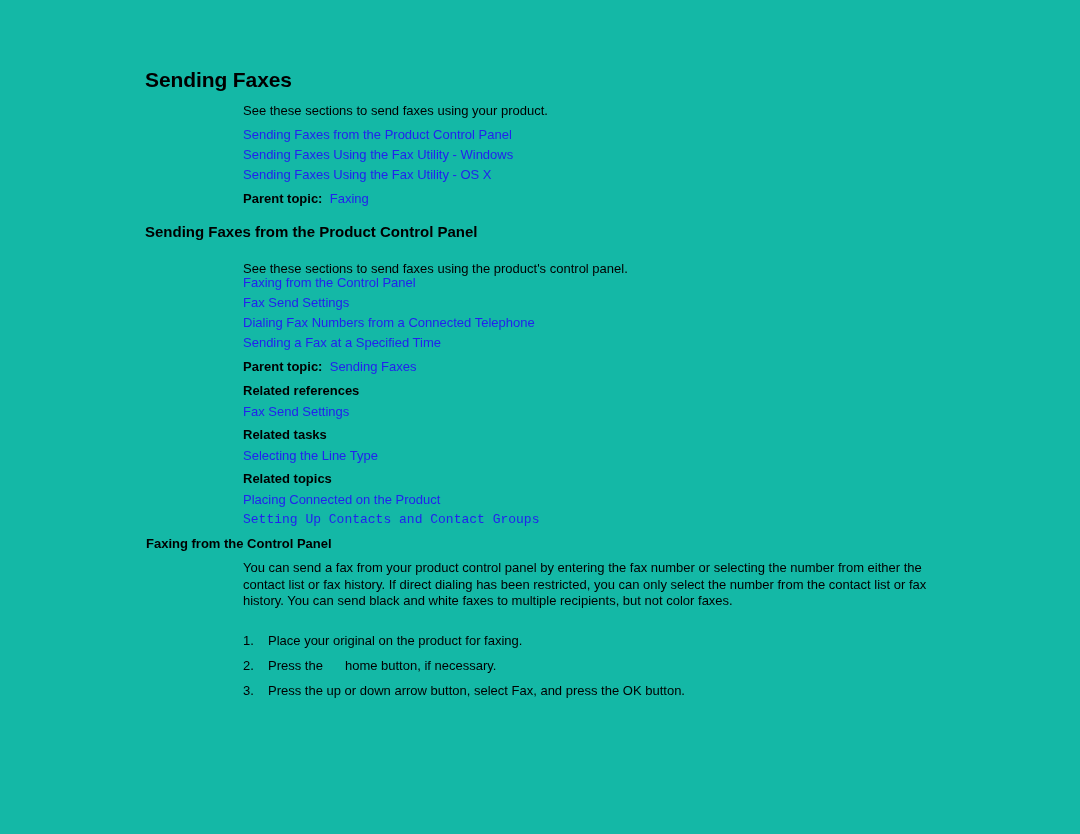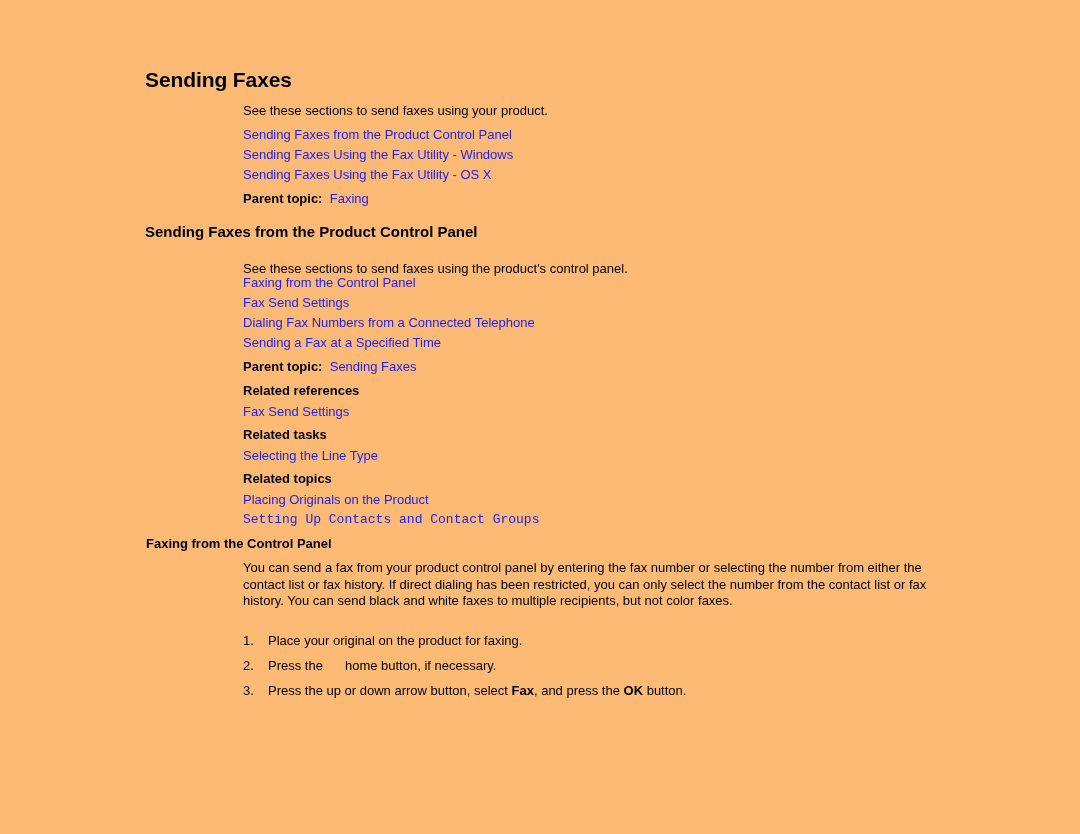--- a/index.html
+++ b/index.html
@@ -14,21 +14,21 @@
     position: relative;
     font-family: "Liberation Sans", sans-serif;
     color: #000000;
     -webkit-font-smoothing: antialiased;
   }
 
   .page {
     position: relative;
     width: 1080px;
     height: 834px;
-    background: #fdba74;
+    background: #14b8a6;
     overflow: hidden;
   }
 
   
   .h1 {
     position: absolute;
     left: 145px;
     top: 68px;
     font-size: 21px;
     font-weight: bold;
@@ -120,21 +120,21 @@
     font-size: 13px;
     line-height: 16px;
     color: #000;
     white-space: nowrap;
   }
   .step .num {
     display: inline-block;
     width: 25px;
     text-align: left;
   }
-  .step b { font-weight: bold; }
+  .step b { font-weight: normal; }
   .glyph-gap {
     display: inline-block;
     width: 22px;
   }
 
   .page-number {
     position: absolute;
     left: 0;
     right: 0;
     top: 771px;
@@ -176,21 +176,21 @@
     <span>&nbsp;</span><a class="inline-link">Sending Faxes</a>
   </div>
 
   <div class="rel-head" style="top:383px;">Related references</div>
   <a class="link" style="top:404px;">Fax Send Settings</a>
 
   <div class="rel-head" style="top:427px;">Related tasks</div>
   <a class="link" style="top:448px;">Selecting the Line Type</a>
 
   <div class="rel-head" style="top:471px;text-align:right;">Related topics</div>
-  <a class="link" style="top:492px;">Placing Originals on the Product</a>
+  <a class="link" style="top:492px;">Placing Connected on the Product</a>
   <a class="link" style="top:512px;font-family:Liberation Mono, monospace;">Setting Up Contacts and Contact Groups</a>
 
   <div class="h3" style="top:536px;">Faxing from the Control Panel</div>
 
   <div class="para" style="top:560px;">You can send a fax from your product control panel by entering the fax number or selecting the number from either the contact list or fax history. If direct dialing has been restricted, you can only select the number from the contact list or fax history. You can send black and white faxes to multiple recipients, but not color faxes.</div>
 
   <div class="step" style="top:633px;">
     <span class="num">1.</span><span>Place your original on the product for faxing.</span>
   </div>
 

